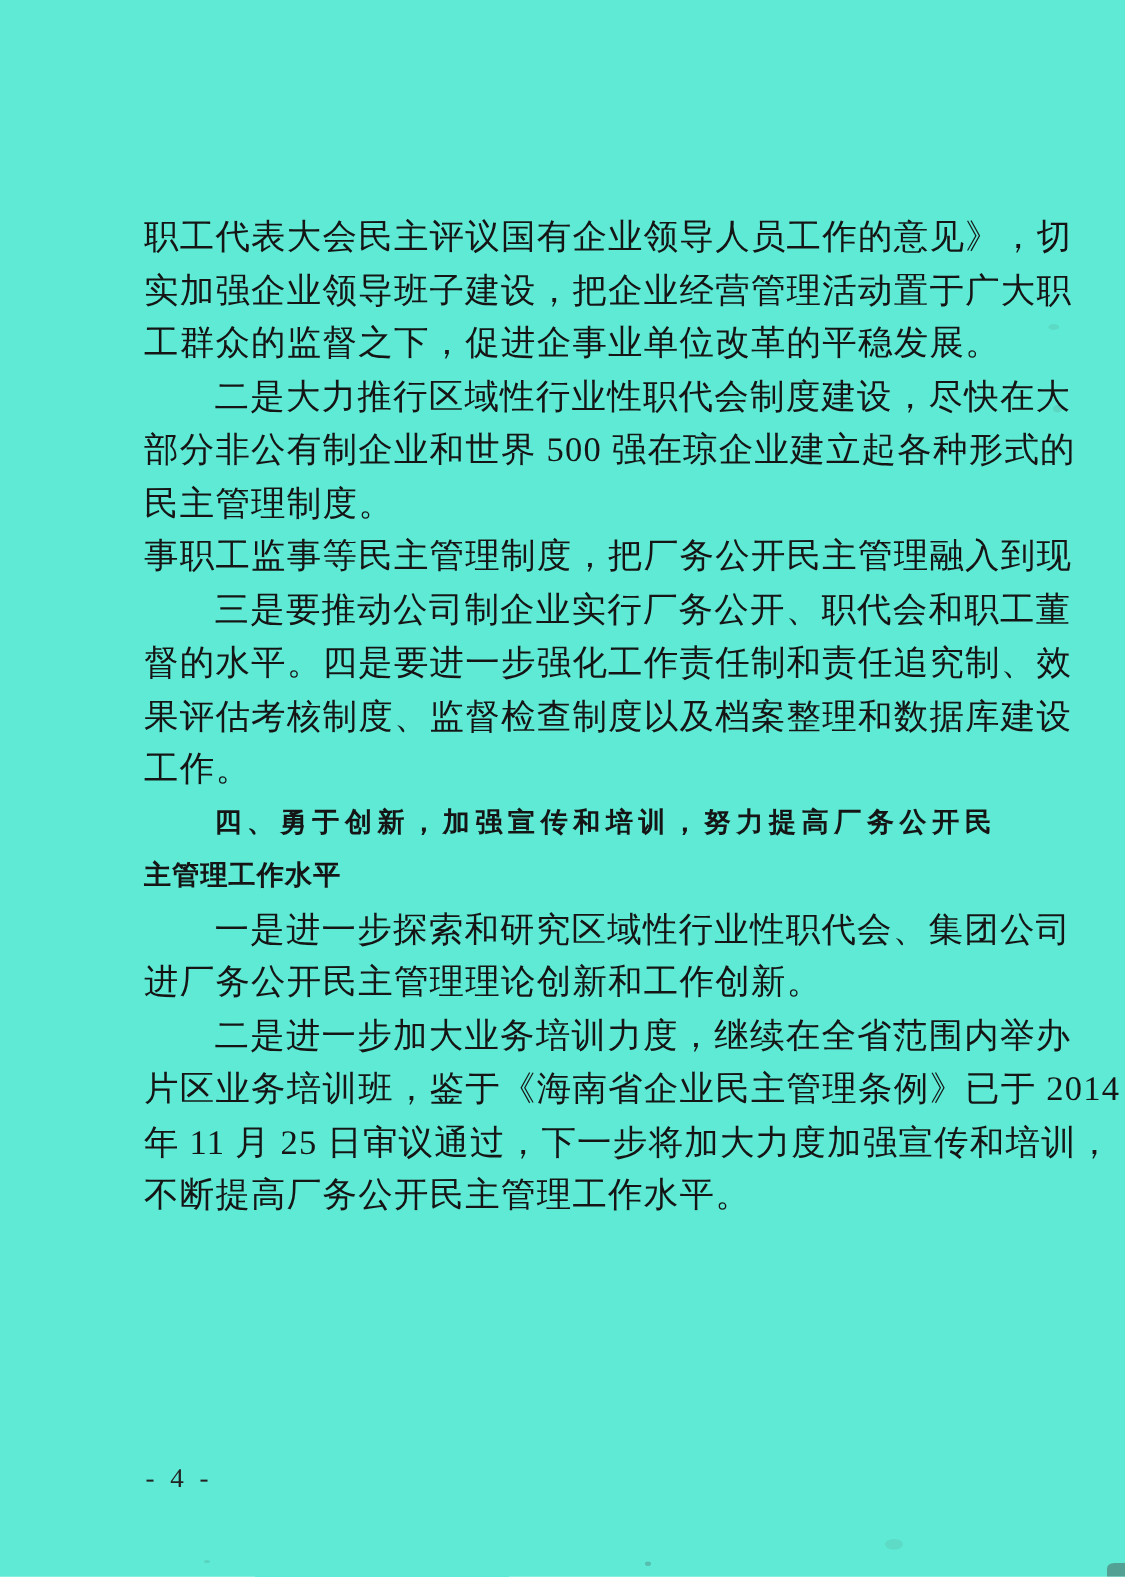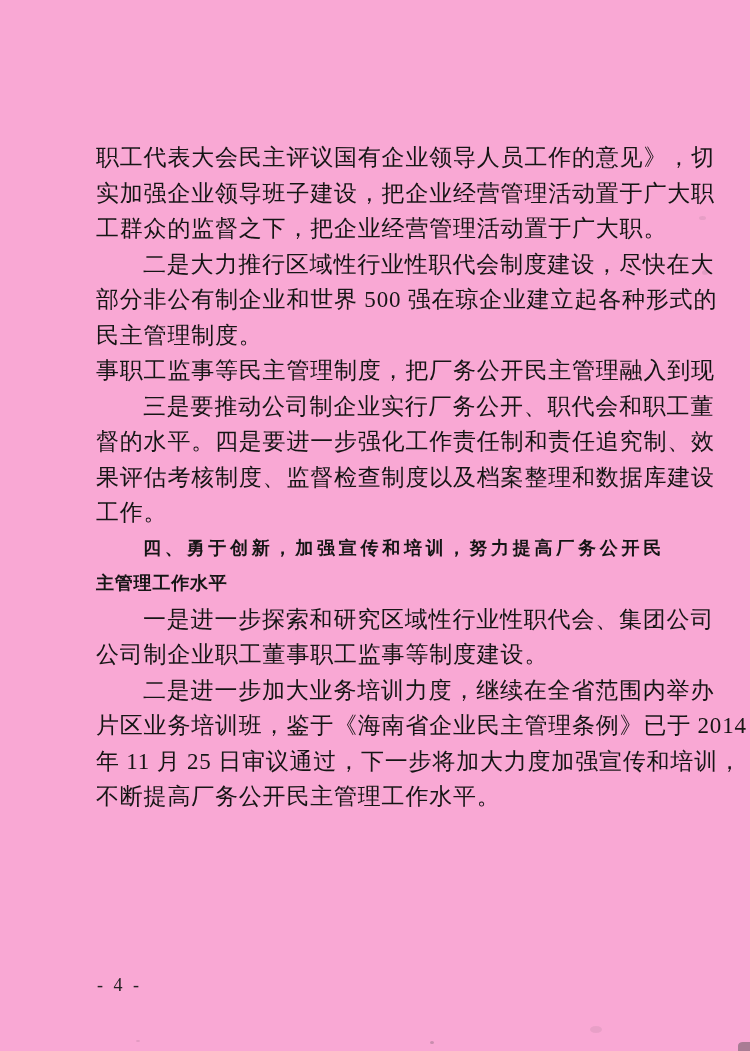--- a/index.html
+++ b/index.html
@@ -7,21 +7,21 @@
     width: 750px; height: 1051px;
     background: #ffffff;
     font-family: "Liberation Serif", serif;
     position: relative;
     overflow: hidden;
   }
   .page {
     position: absolute;
     left: 0; top: 0;
     width: 750px; height: 1051px;
-    background: #f9a8d4;
+    background: #5eead4;
   }
   .body-text {
     position: absolute;
     left: 96px;
     top: 140px;
     width: 566px;
     color: #151515;
   }
   .para { margin: 0; padding: 0; }
   .ln {
@@ -65,21 +65,21 @@
 </head>
 <body>
 
 <div class="page">
 
   <div class="body-text">
 
     <div class="para">
       <div class="ln">职工代表大会民主评议国有企业领导人员工作的意见》，切</div>
       <div class="ln">实加强企业领导班子建设，把企业经营管理活动置于广大职</div>
-      <div class="ln short">工群众的监督之下，把企业经营管理活动置于广大职。</div>
+      <div class="ln short">工群众的监督之下，促进企事业单位改革的平稳发展。</div>
     </div>
 
     <div class="para">
       <div class="ln indent">二是大力推行区域性行业性职代会制度建设，尽快在大</div>
       <div class="ln">部分非公有制企业和世界 500 强在琼企业建立起各种形式的</div>
       <div class="ln short">民主管理制度。</div>
     </div>
 
     <div class="para">
       <div class="ln">事职工监事等民主管理制度，把厂务公开民主管理融入到现</div>
@@ -89,21 +89,21 @@
       <div class="ln short">工作。</div>
     </div>
 
     <div class="para head">
       <div class="ln indent">四、勇于创新，加强宣传和培训，努力提高厂务公开民</div>
       <div class="ln short">主管理工作水平</div>
     </div>
 
     <div class="para">
       <div class="ln indent">一是进一步探索和研究区域性行业性职代会、集团公司</div>
-      <div class="ln short">公司制企业职工董事职工监事等制度建设。</div>
+      <div class="ln short">进厂务公开民主管理理论创新和工作创新。</div>
     </div>
 
     <div class="para">
       <div class="ln indent">二是进一步加大业务培训力度，继续在全省范围内举办</div>
       <div class="ln">片区业务培训班，鉴于《海南省企业民主管理条例》已于 2014</div>
       <div class="ln">年 11 月 25 日审议通过，下一步将加大力度加强宣传和培训，</div>
       <div class="ln short">不断提高厂务公开民主管理工作水平。</div>
     </div>
 
 

